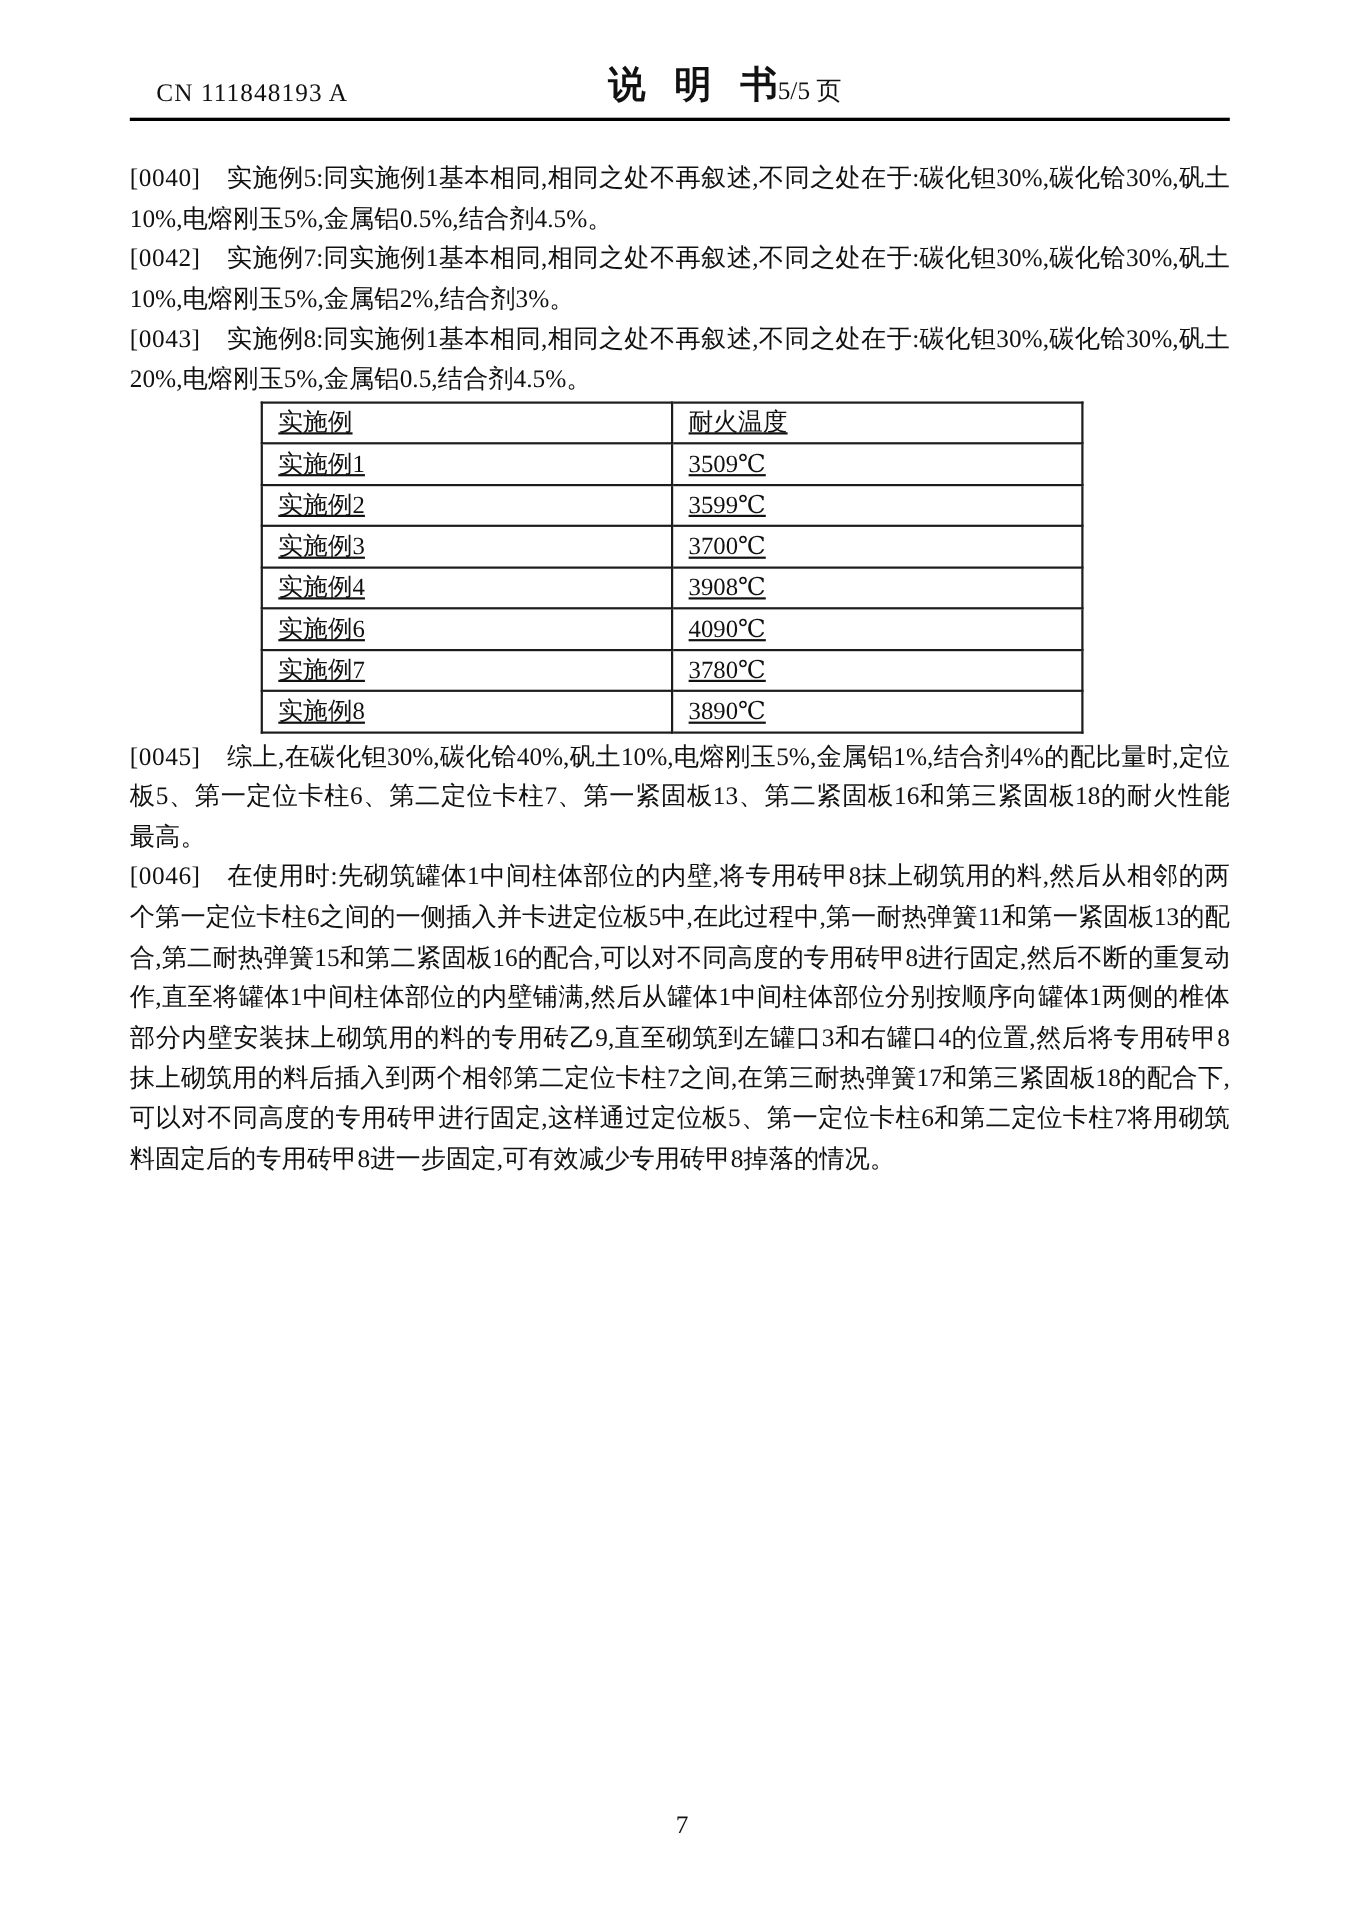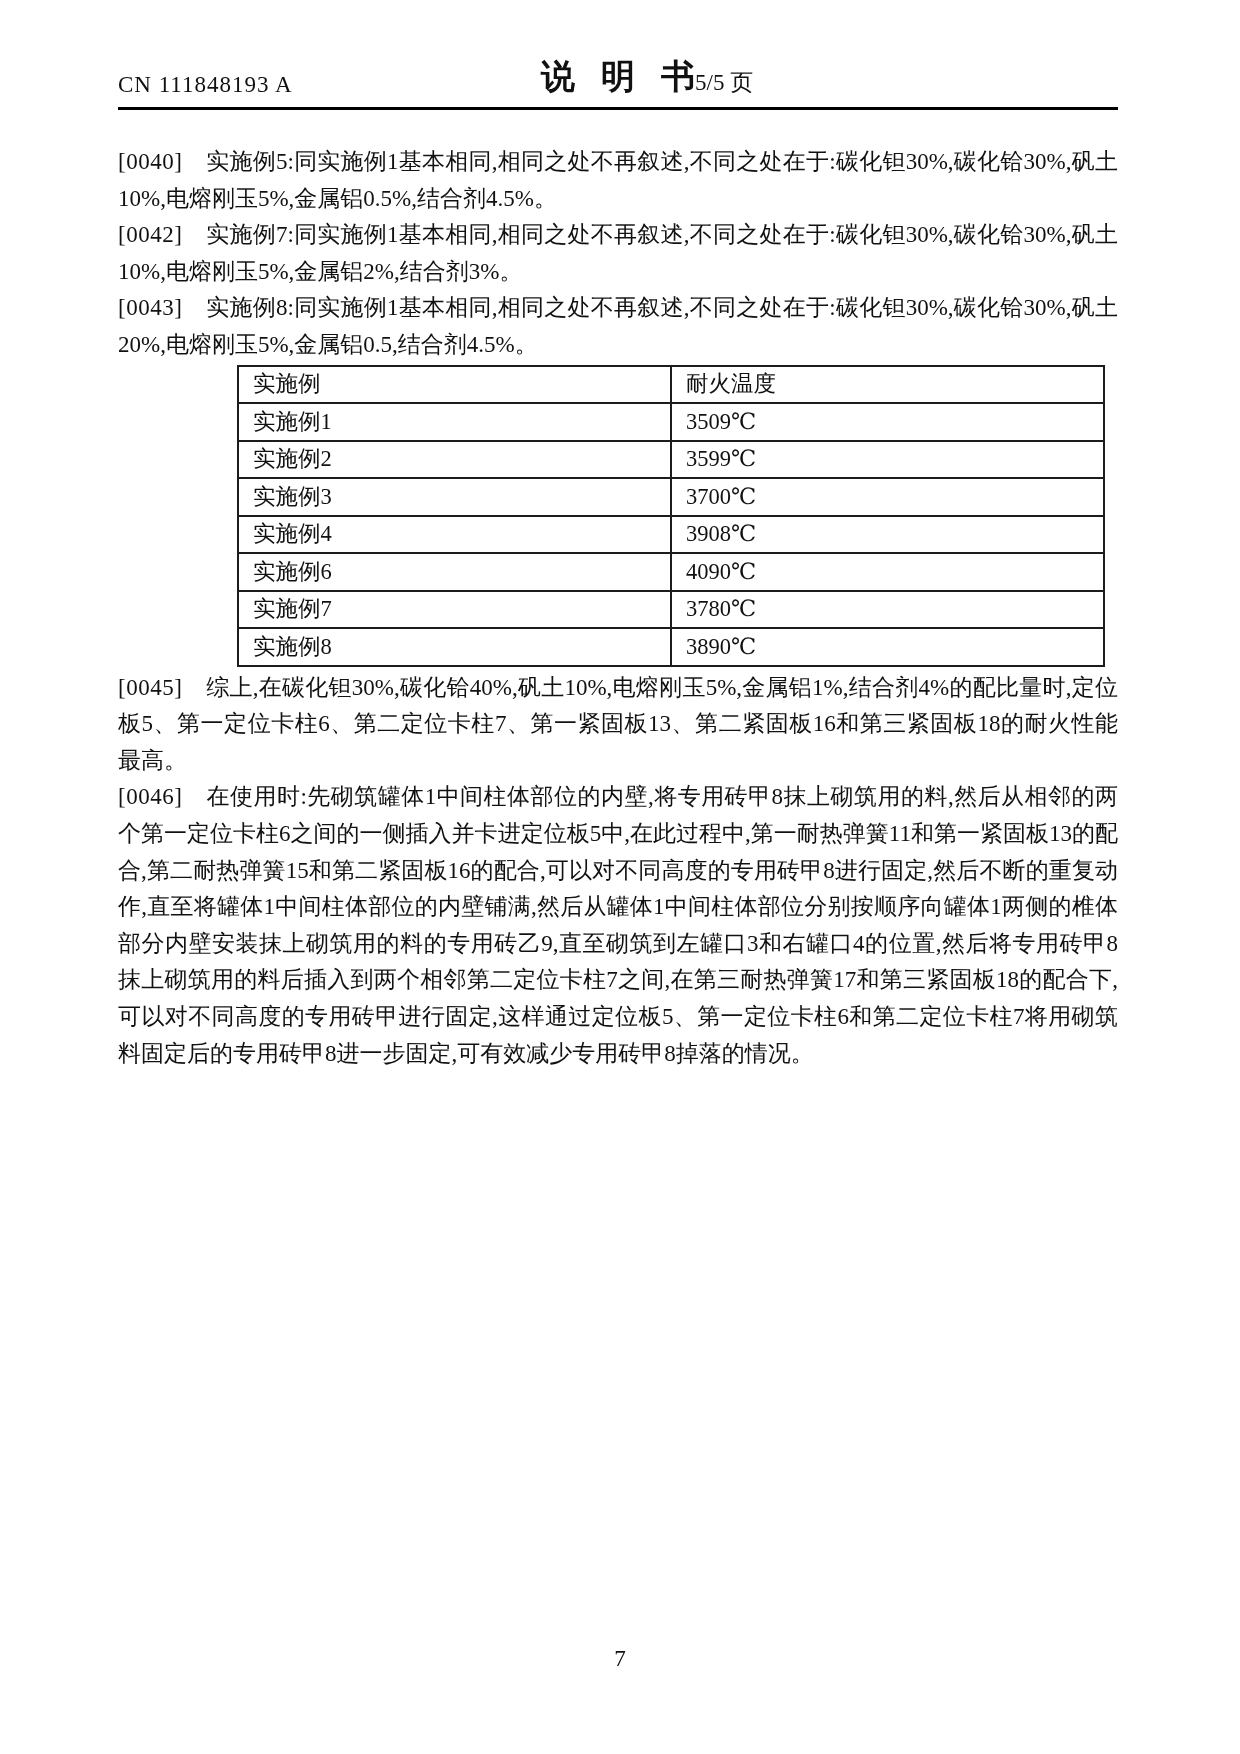--- a/index.html
+++ b/index.html
@@ -18,20 +18,21 @@
     left: 118px;
     top: 0;
     width: 1000px;
   }
   
   .running-head {
     display: grid;
     grid-template-columns: 1fr auto 1fr;
     align-items: end;
     padding-top: 54px;
+    margin-left: 24px;
   }
   .patent-no {
     font-size: 23px;
     letter-spacing: 1px;
     white-space: nowrap;
     padding-bottom: 2px;
   }
   .doc-title {
     font-size: 34px;
     font-weight: bold;
@@ -64,22 +65,23 @@
   }
   .para .tag {
     display: inline-block;
     width: 88px;
     letter-spacing: 0.5px;
   }
   
   .examples-table {
     border-collapse: collapse;
     table-layout: fixed;
-    width: 868px;
+    width: 748px;
     margin: 1px 0 3px 119px;
+    text-decoration: underline;
   }
   .examples-table th,
   .examples-table td {
     border: 2px solid #1c1c1c;
     height: 35.5px;
     padding: 0 6px 0 14px;
     font-size: 22.5px;
     font-weight: normal;
     text-align: left;
     vertical-align: middle;

